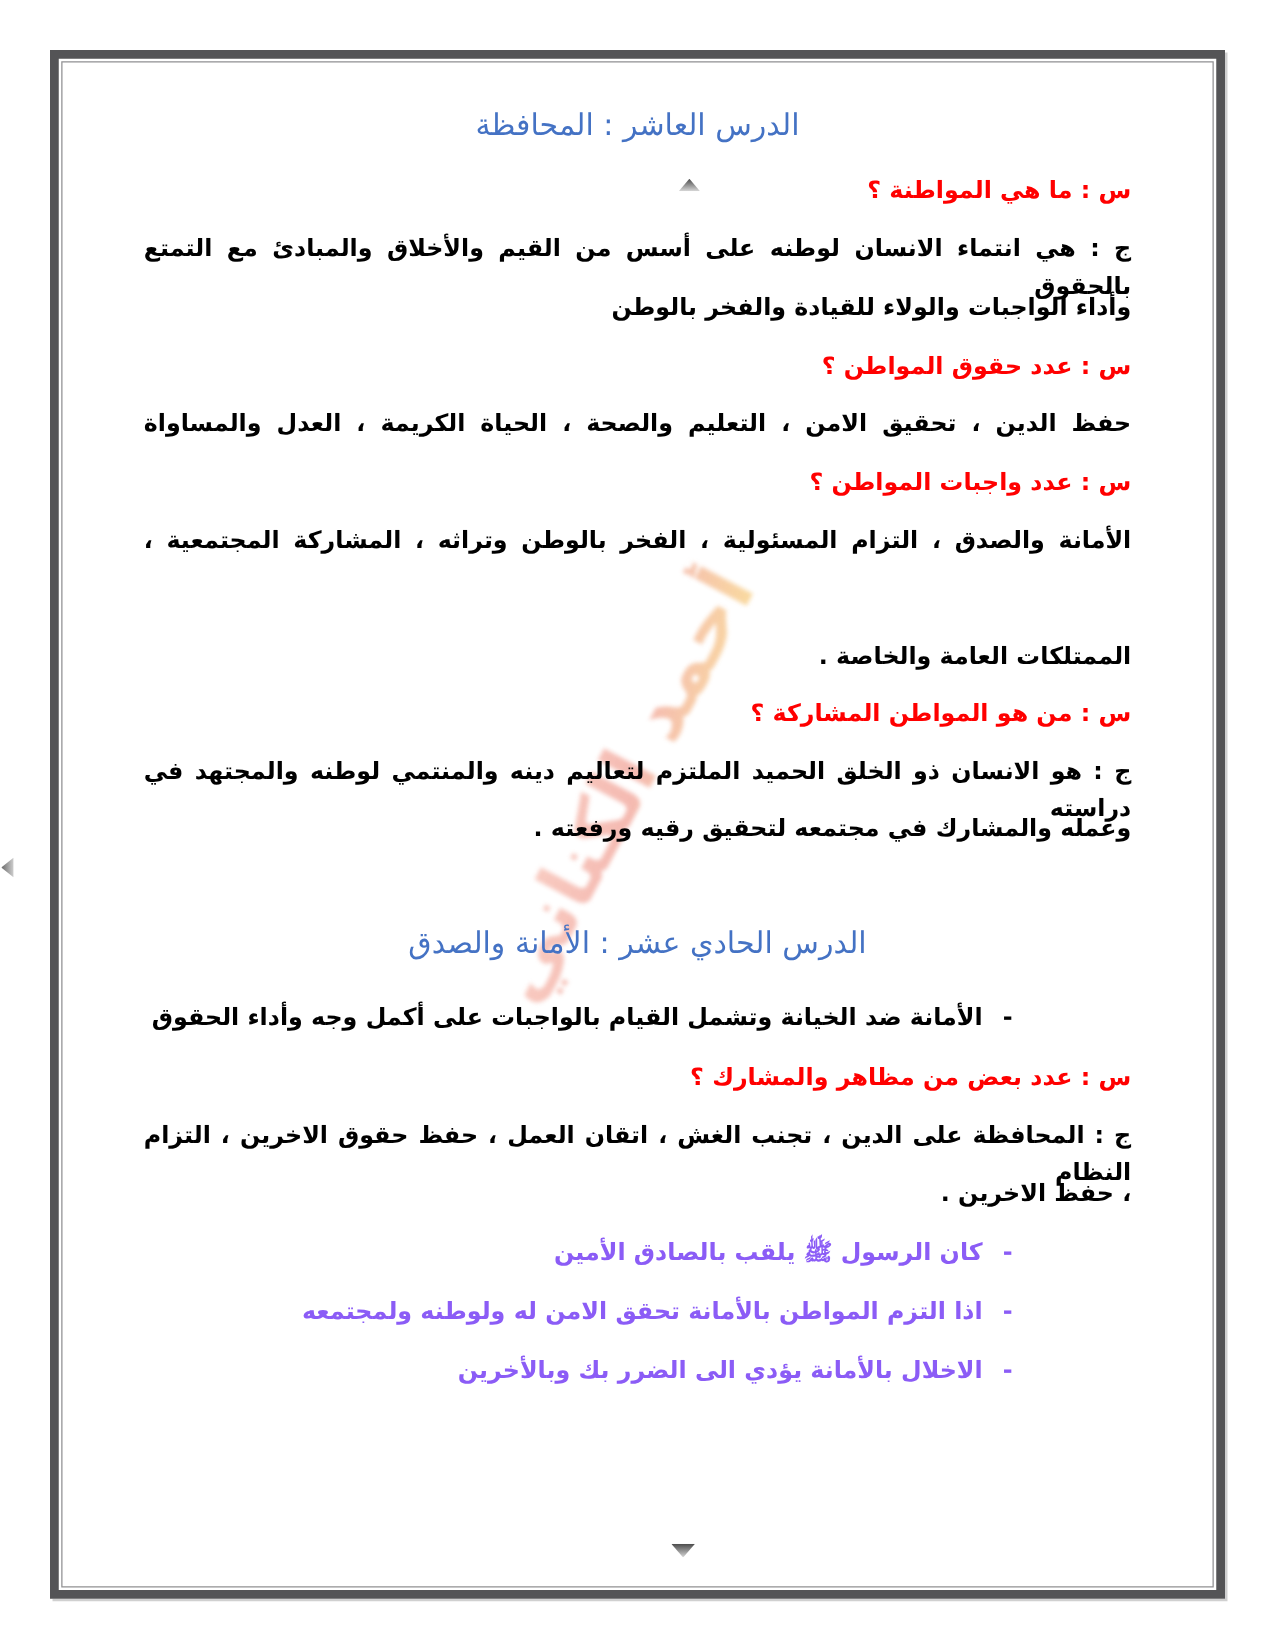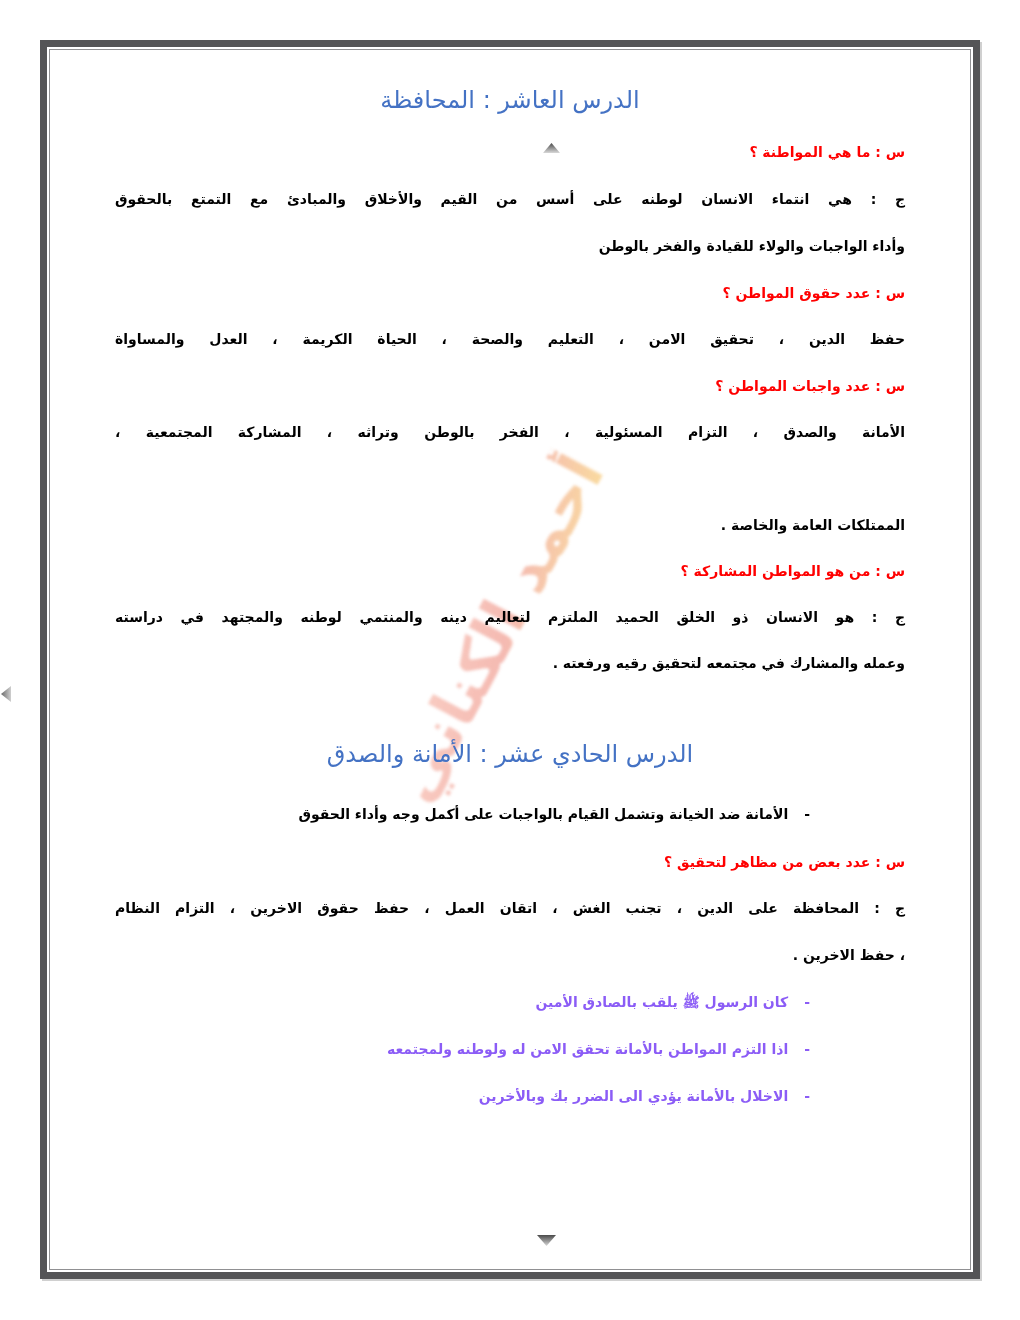--- a/index.html
+++ b/index.html
@@ -37,21 +37,21 @@
     bottom: 2px;
     border: 1px solid #909092;
     pointer-events: none;
   }
   
   .line {
     position: absolute;
     right: 115px;
     height: 32px;
     line-height: 30px;
-    font-size: 14px;
+    font-size: 19px;
     font-weight: bold;
     color: #000000;
     white-space: nowrap;
     direction: rtl;
   }
   .justify {
     left: 115px;
     white-space: normal;
     text-align: justify;
     text-align-last: justify;
@@ -159,21 +159,21 @@
   <div class="line q" style="top:556px;">س : من هو المواطن المشاركة ؟</div>
   <div class="line justify" style="top:602px;">ج : هو الانسان ذو الخلق الحميد الملتزم لتعاليم دينه والمنتمي لوطنه والمجتهد في دراسته</div>
   <div class="line" style="top:648px;">وعمله والمشارك في مجتمعه لتحقيق رقيه ورفعته .</div>
 
   <div class="title" style="top:740px;">الدرس الحادي عشر : الأمانة والصدق</div>
 
   <div class="line bullet-line" style="top:799px;">
     <span class="dash">-</span><span>الأمانة ضد الخيانة وتشمل القيام بالواجبات على أكمل وجه وأداء الحقوق</span>
   </div>
 
-  <div class="line q" style="top:847px;">س : عدد بعض من مظاهر لتحقيق ؟</div>
+  <div class="line q" style="top:847px;">س : عدد بعض من مظاهر والمشارك ؟</div>
   <div class="line justify" style="top:893px;">ج : المحافظة على الدين ، تجنب الغش ، اتقان العمل ، حفظ حقوق الاخرين ، التزام النظام</div>
   <div class="line" style="top:940px;">، حفظ الاخرين .</div>
 
   <div class="line green bullet-line" style="top:987px;">
     <span class="dash">-</span><span>كان الرسول ﷺ يلقب بالصادق الأمين</span>
   </div>
   <div class="line green bullet-line" style="top:1034px;">
     <span class="dash">-</span><span>اذا التزم المواطن بالأمانة تحقق الامن له ولوطنه ولمجتمعه</span>
   </div>
   <div class="line green bullet-line" style="top:1081px;">

